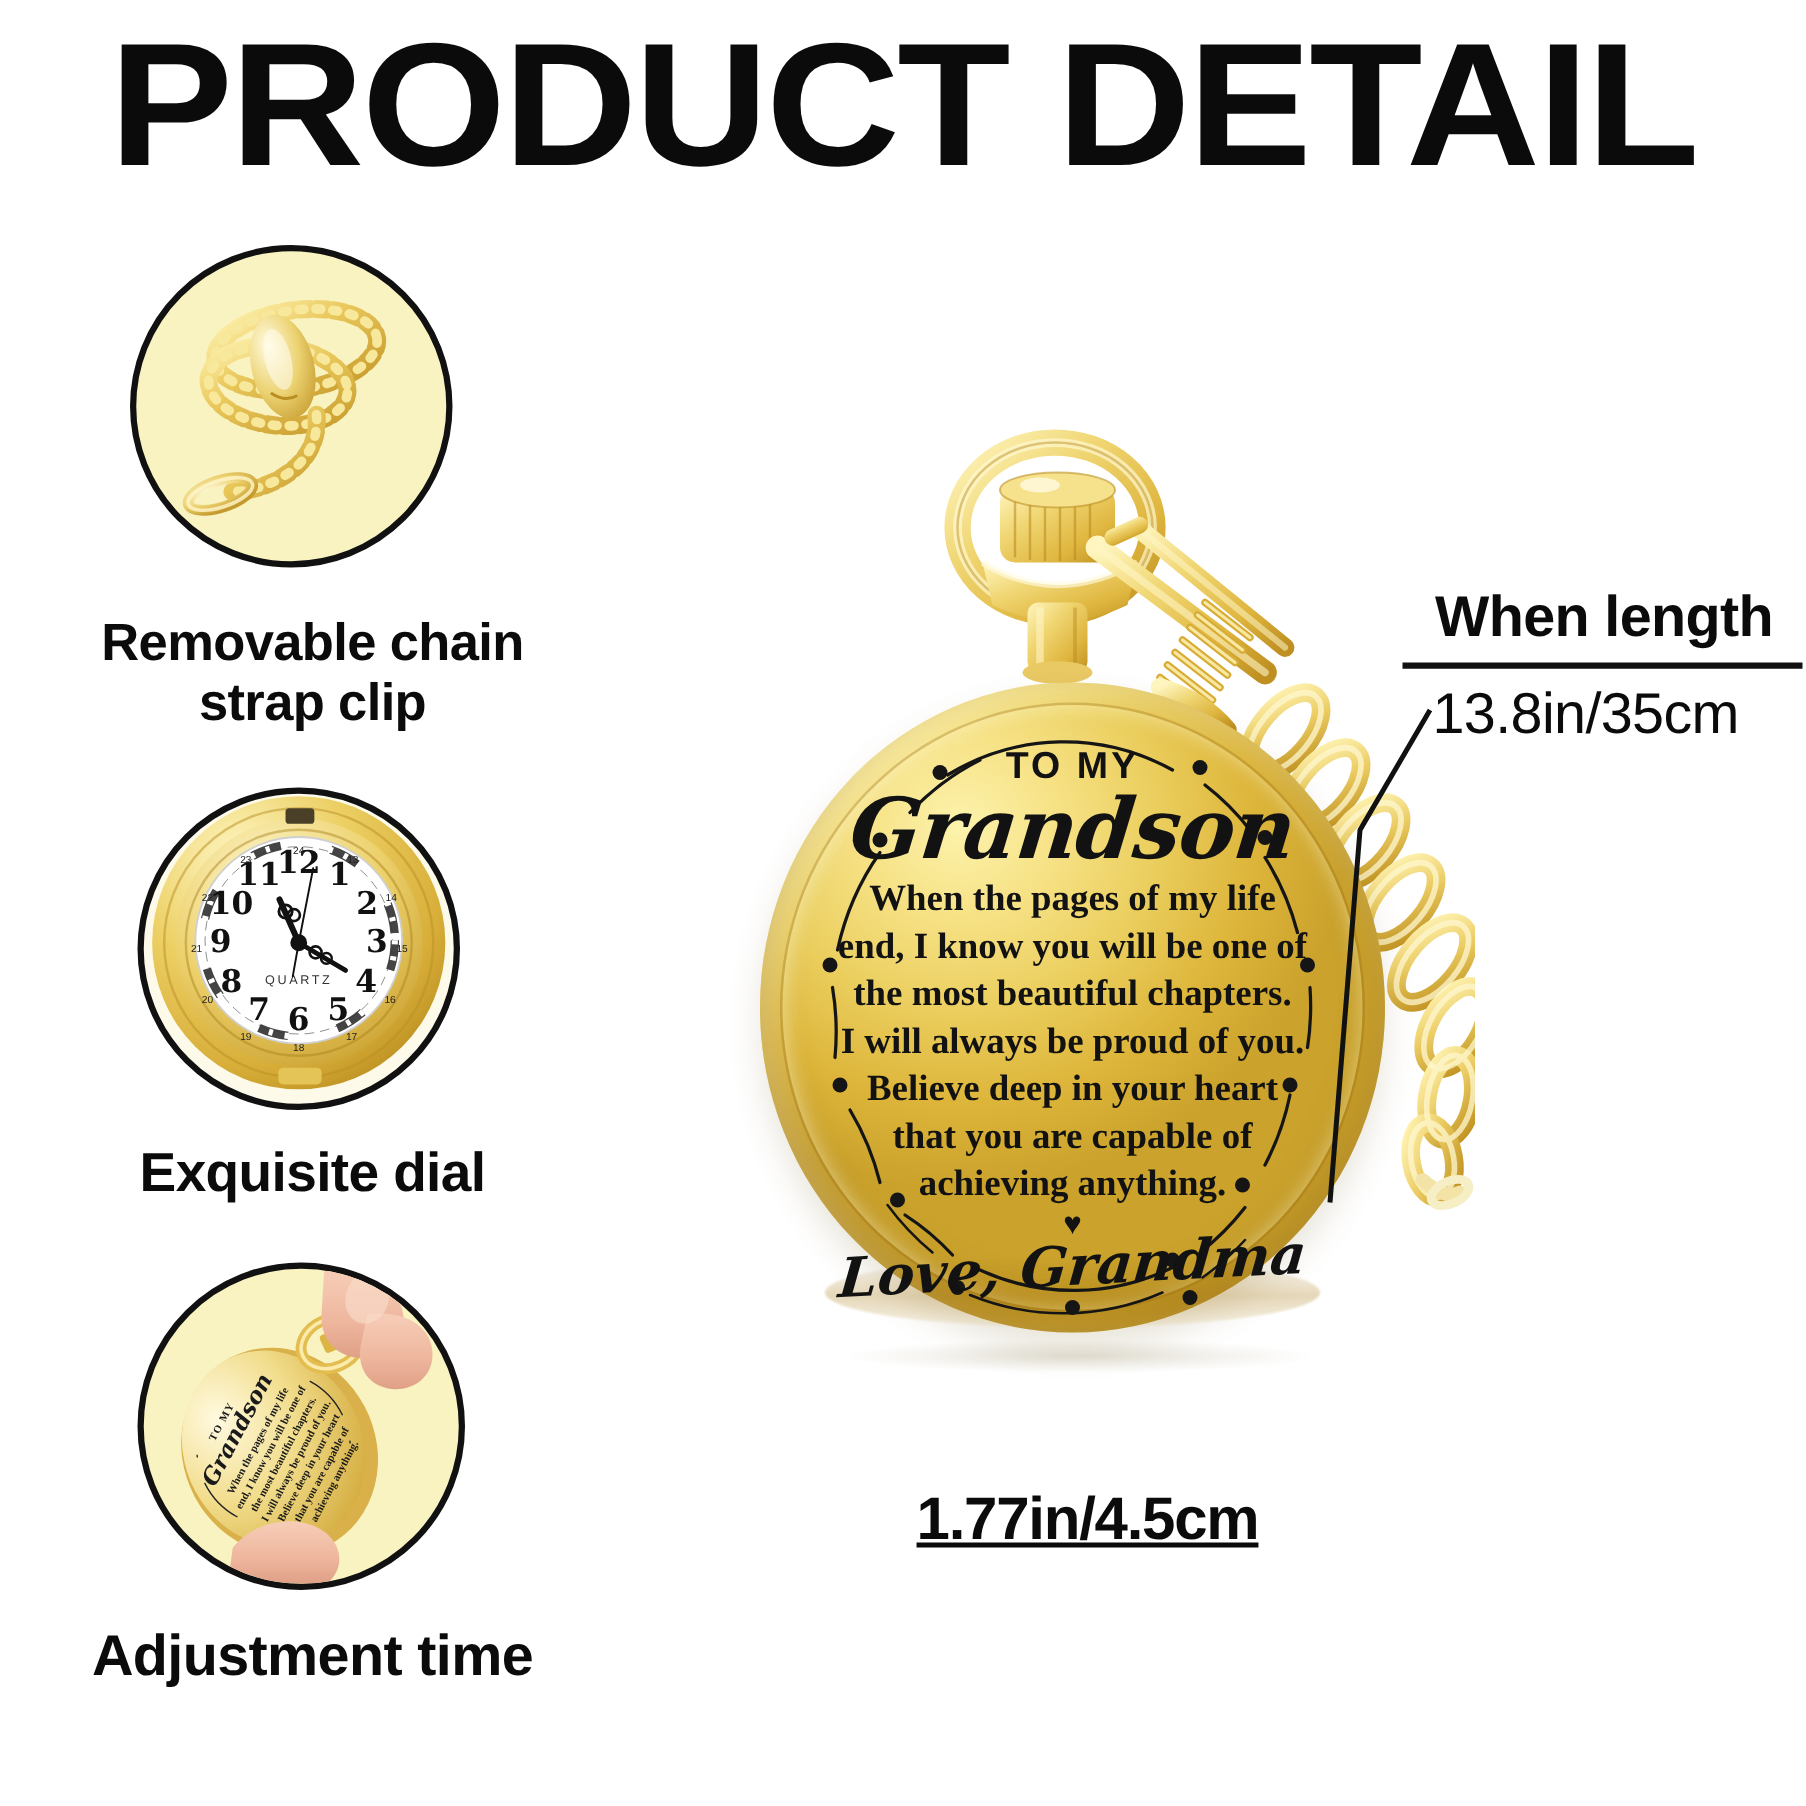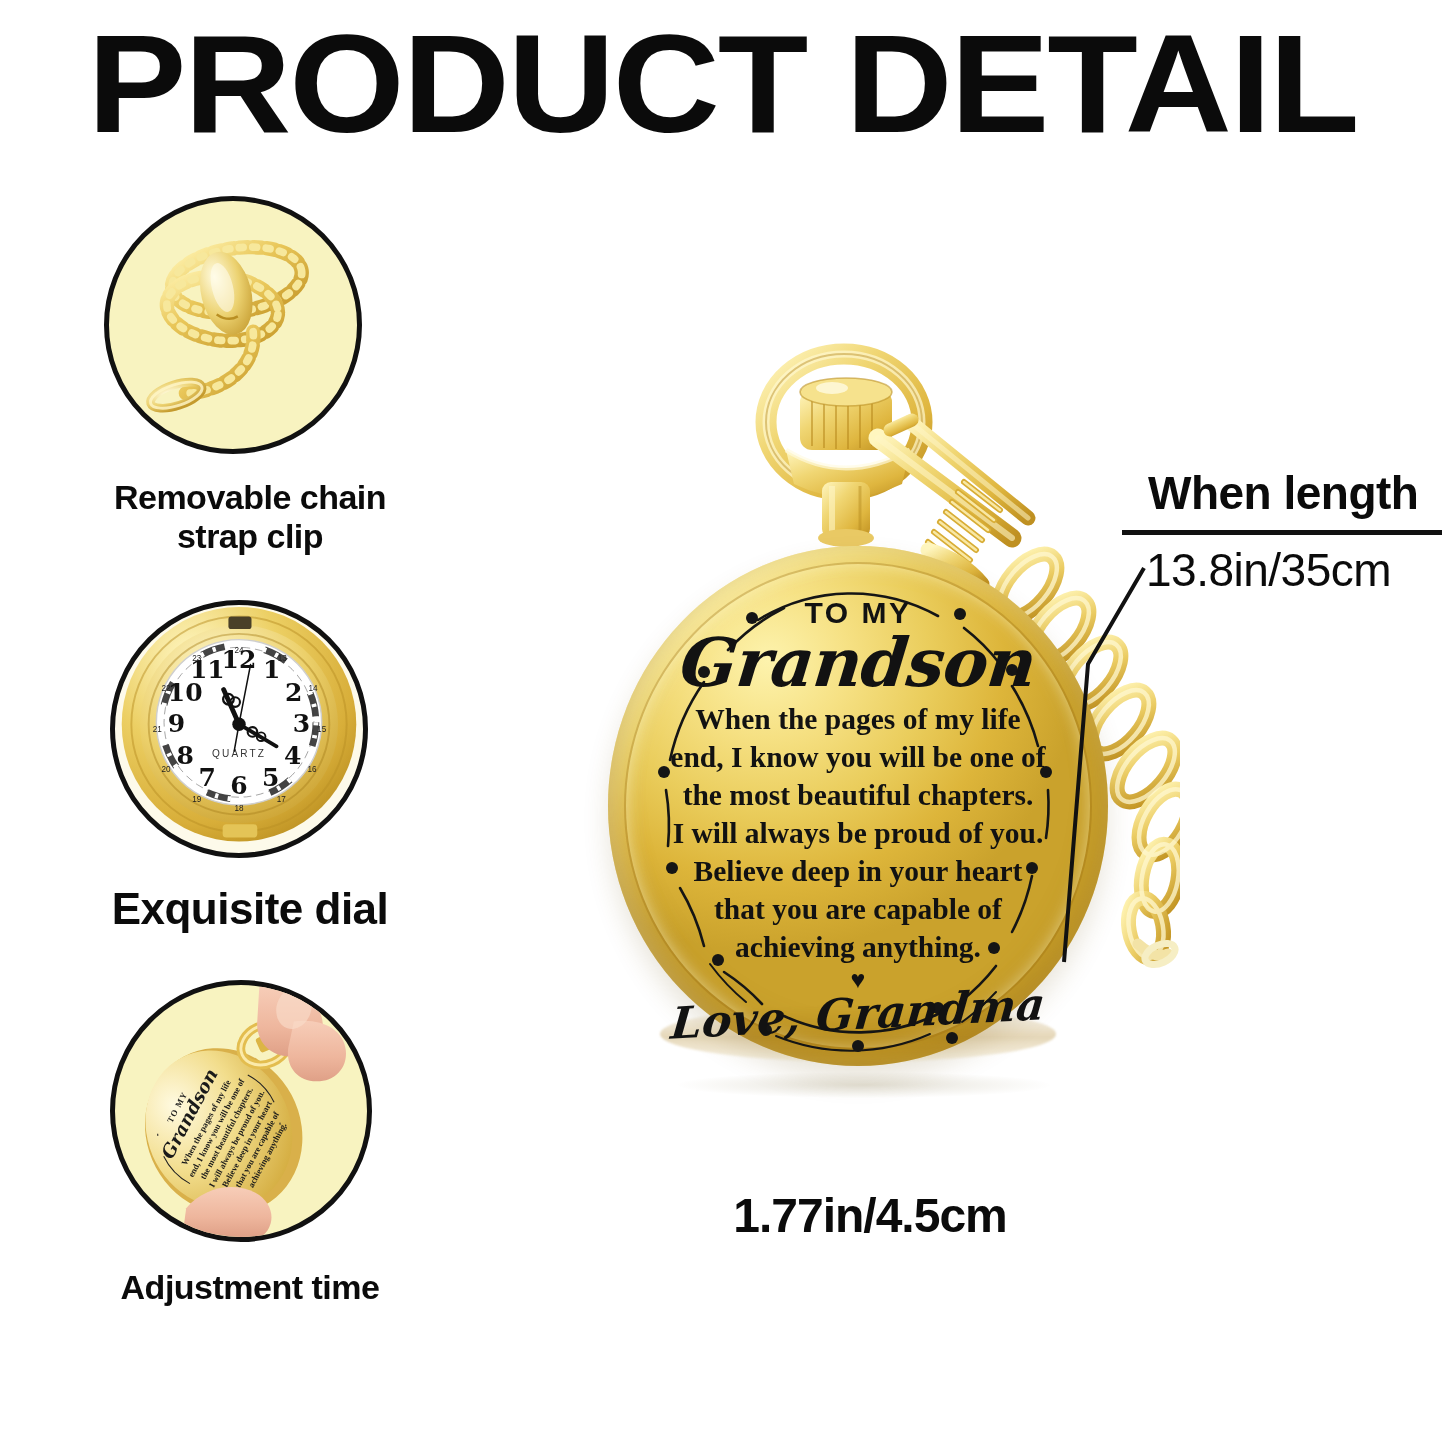--- a/index.html
+++ b/index.html
@@ -40,29 +40,29 @@
   .feat-label{
     text-align:center;
     font-weight:bold;
     color:#0b0b0b;
     letter-spacing:-0.5px;
     line-height:1.14;
   }
 
   
   .f1 .feat-photo{ width:258px; height:258px; margin:0 auto 0 104px; }
-  .f1 .feat-label{ font-size:34px; margin-top:24px; padding:0 28px; }
+  .f1 .feat-label{ font-size:42px; margin-top:36px; padding:0 28px; }
   
   .f2{ margin-top:44px; }
   .f2 .feat-photo{ width:258px; height:258px; margin:0 auto 0 110px; background:#fdfaea; }
   .f2 .feat-label{ font-size:44px; margin-top:26px; }
   
   .f3{ margin-top:46px; }
   .f3 .feat-photo{ width:262px; height:262px; margin:0 auto 0 110px; }
-  .f3 .feat-label{ font-size:34px; margin-top:26px; }
+  .f3 .feat-label{ font-size:46px; margin-top:26px; }
 
   
   .chain-art{ position:absolute; inset:0; }
 
   
   .dial-wrap{ position:absolute; inset:0; }
 
   
   .hand-art{ position:absolute; inset:0; }
 
@@ -161,20 +161,21 @@
     letter-spacing:-0.5px; line-height:1; padding-left:38px;
   }
   .leader{ position:absolute; left:1040px; top:560px; width:110px; height:410px; }
 
   
   .size-label{
     position:absolute; left:560px; top:1188px; width:620px;
     text-align:center;
     font-size:48px; font-weight:bold; color:#0b0b0b;
     letter-spacing:-1px;
+    text-decoration:underline;
   }
 </style>
 </head>
 <body>
 
 <div class="page-title">PRODUCT DETAIL</div>
 
 <div class="features">
 
   <div class="feature f1">

